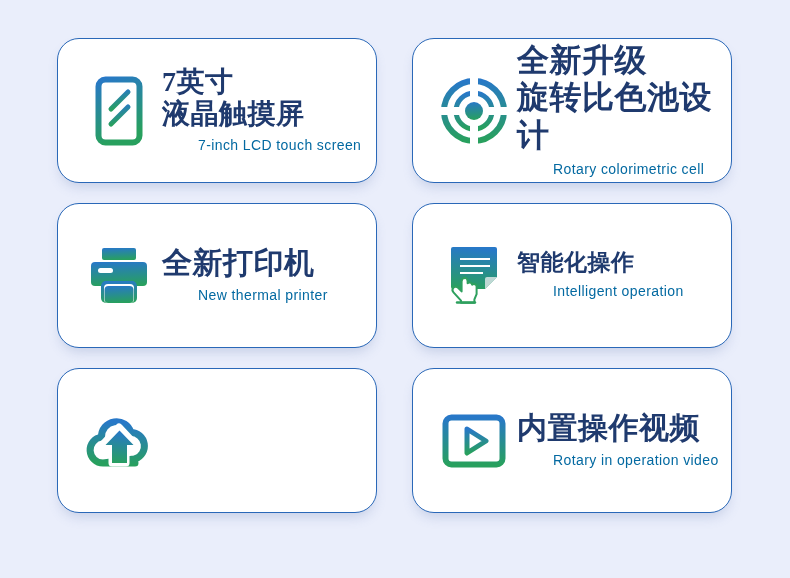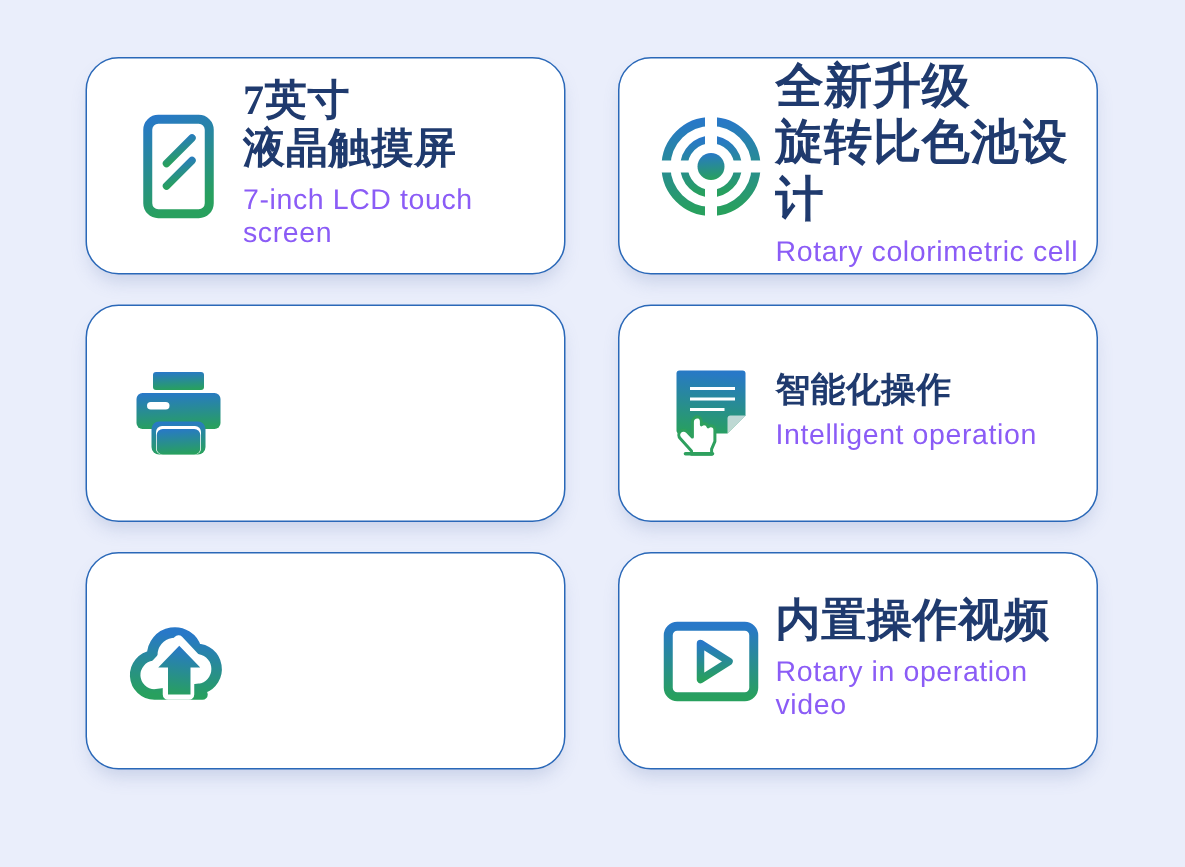--- a/index.html
+++ b/index.html
@@ -63,25 +63,26 @@
     color: #1f3a6e;
     font-size: 29px;
     line-height: 1.16;
     letter-spacing: 0.5px;
     white-space: pre-line;
   }
   .card-title.two-line { font-size: 28px; }
 
   .card-sub {
     font-family: "Liberation Sans", sans-serif;
-    color: #8b5cf6;
-    font-size: 19px;
+    color: #0369a1;
+    font-size: 14px;
     letter-spacing: 0.4px;
     margin-top: 7px;
     font-weight: 400;
+    margin-left: 36px;
   }
 
   
   .card-1 .card-title { font-size: 28px; }
   .card-2 .card-title { font-size: 32px; }
   .card-3 .card-title { font-size: 30px; }
   .card-4 .card-title { font-size: 23px; }
   .card-5 .card-title { font-size: 30px; }
   .card-6 .card-title { font-size: 30px; }
 
@@ -153,20 +154,24 @@
           </linearGradient>
         </defs>
         <rect x="14" y="1" width="34" height="12" rx="2" fill="url(#g3)"></rect>
         <rect x="3" y="15" width="56" height="24" rx="4" fill="url(#g3)"></rect>
         <rect x="10" y="21" width="15" height="5" rx="2.5" fill="#ffffff"></rect>
         <rect x="13" y="34" width="36" height="22" rx="5" fill="url(#g3)"></rect>
         <rect x="16" y="37" width="30" height="19" rx="4" fill="#ffffff"></rect>
         <rect x="16.5" y="39" width="29" height="17" rx="4" fill="url(#g3)"></rect>
       </svg>
     </div>
+    <div class="card-text">
+      <div class="card-title">全新打印机</div>
+      <div class="card-sub">New thermal printer</div>
+    </div>
   </div>
 
   <div class="feature-card card-4">
     <div class="card-icon">
       <svg width="58" height="64" viewBox="0 0 58 64">
         <defs>
           <linearGradient id="g4" x1="0.3" y1="0" x2="0.2" y2="1">
             <stop offset="0%" stop-color="#2878c8"></stop>
             <stop offset="100%" stop-color="#28a05e"></stop>
           </linearGradient>

